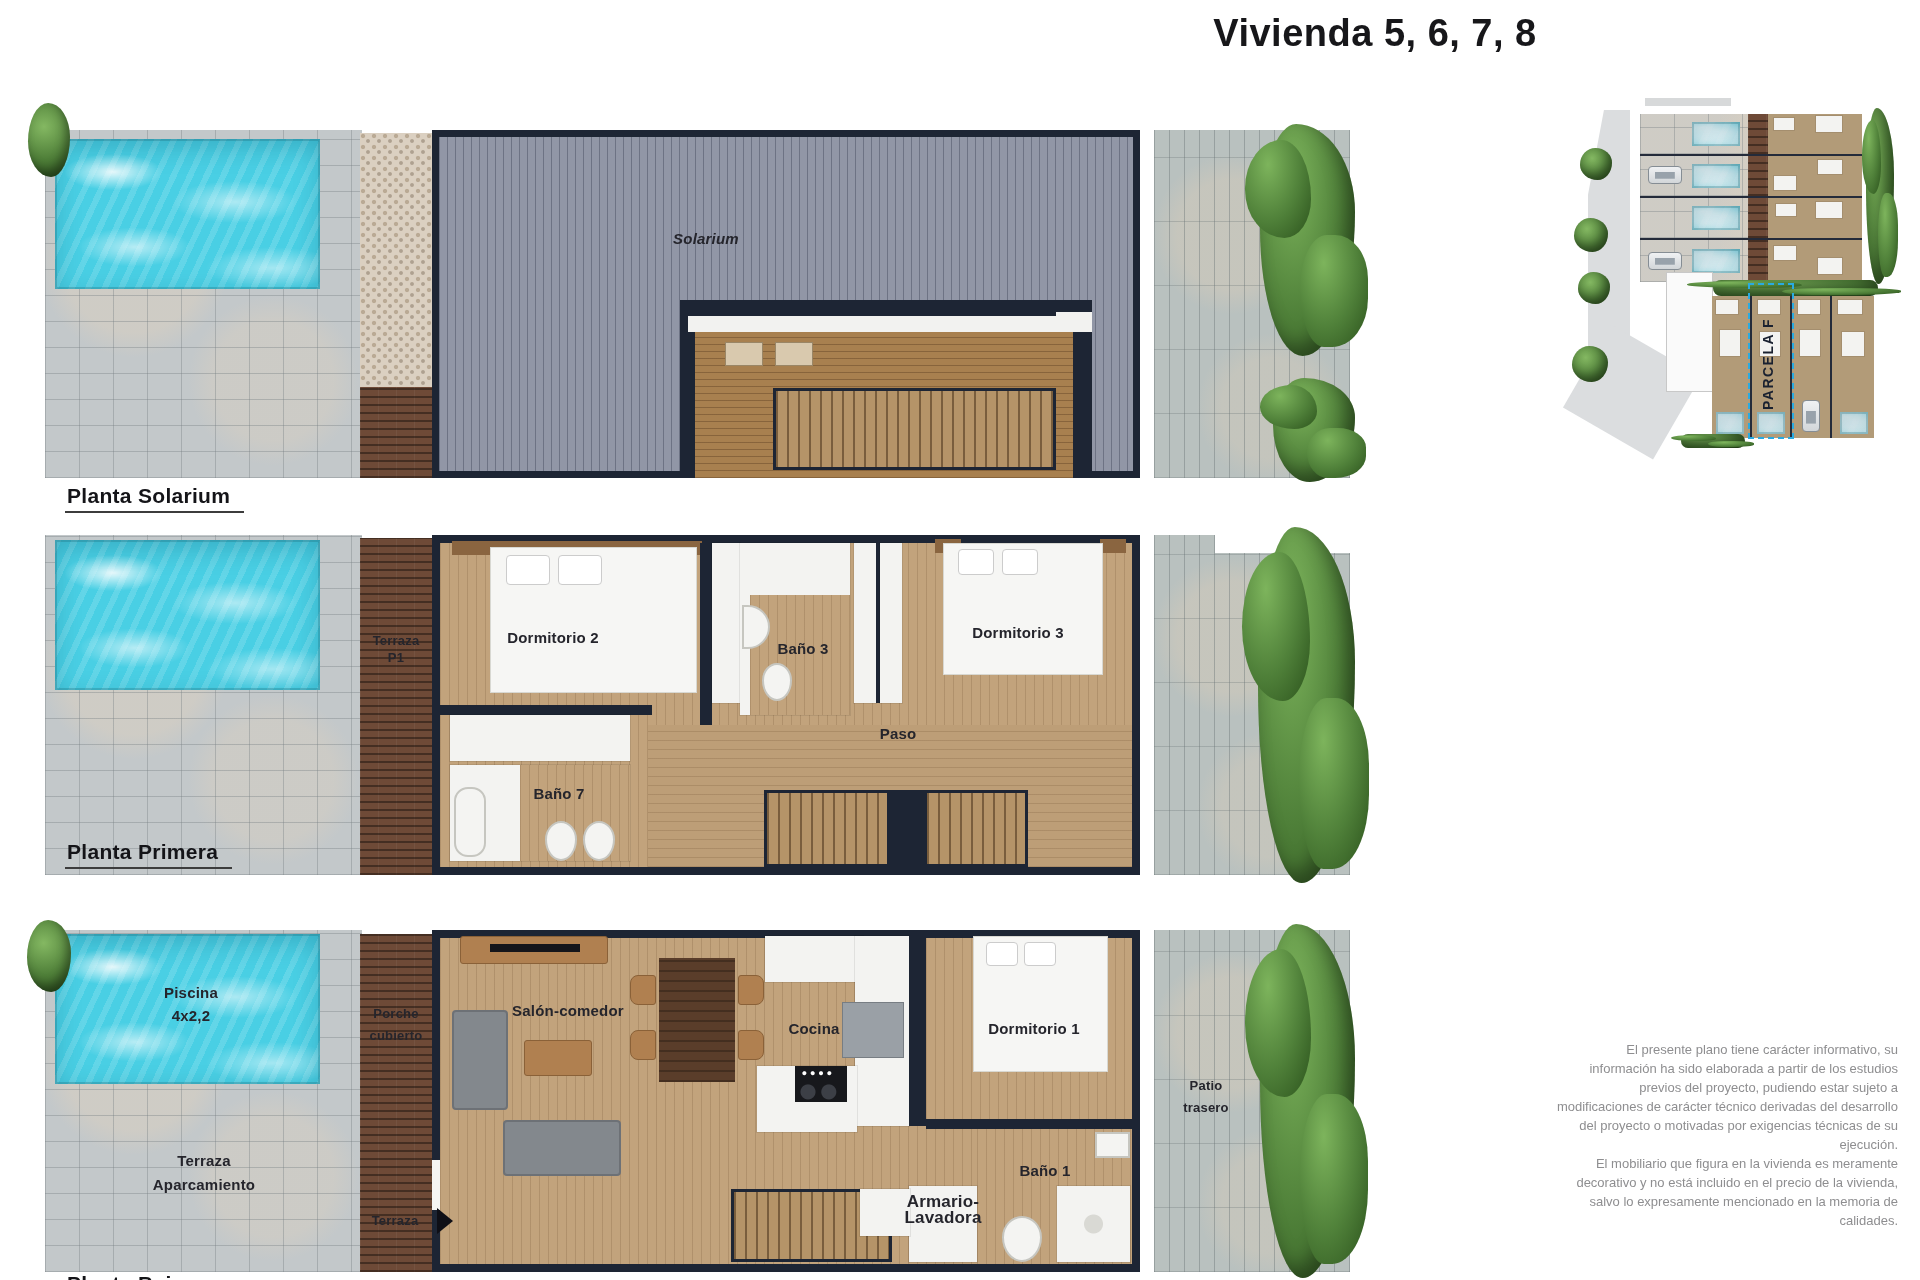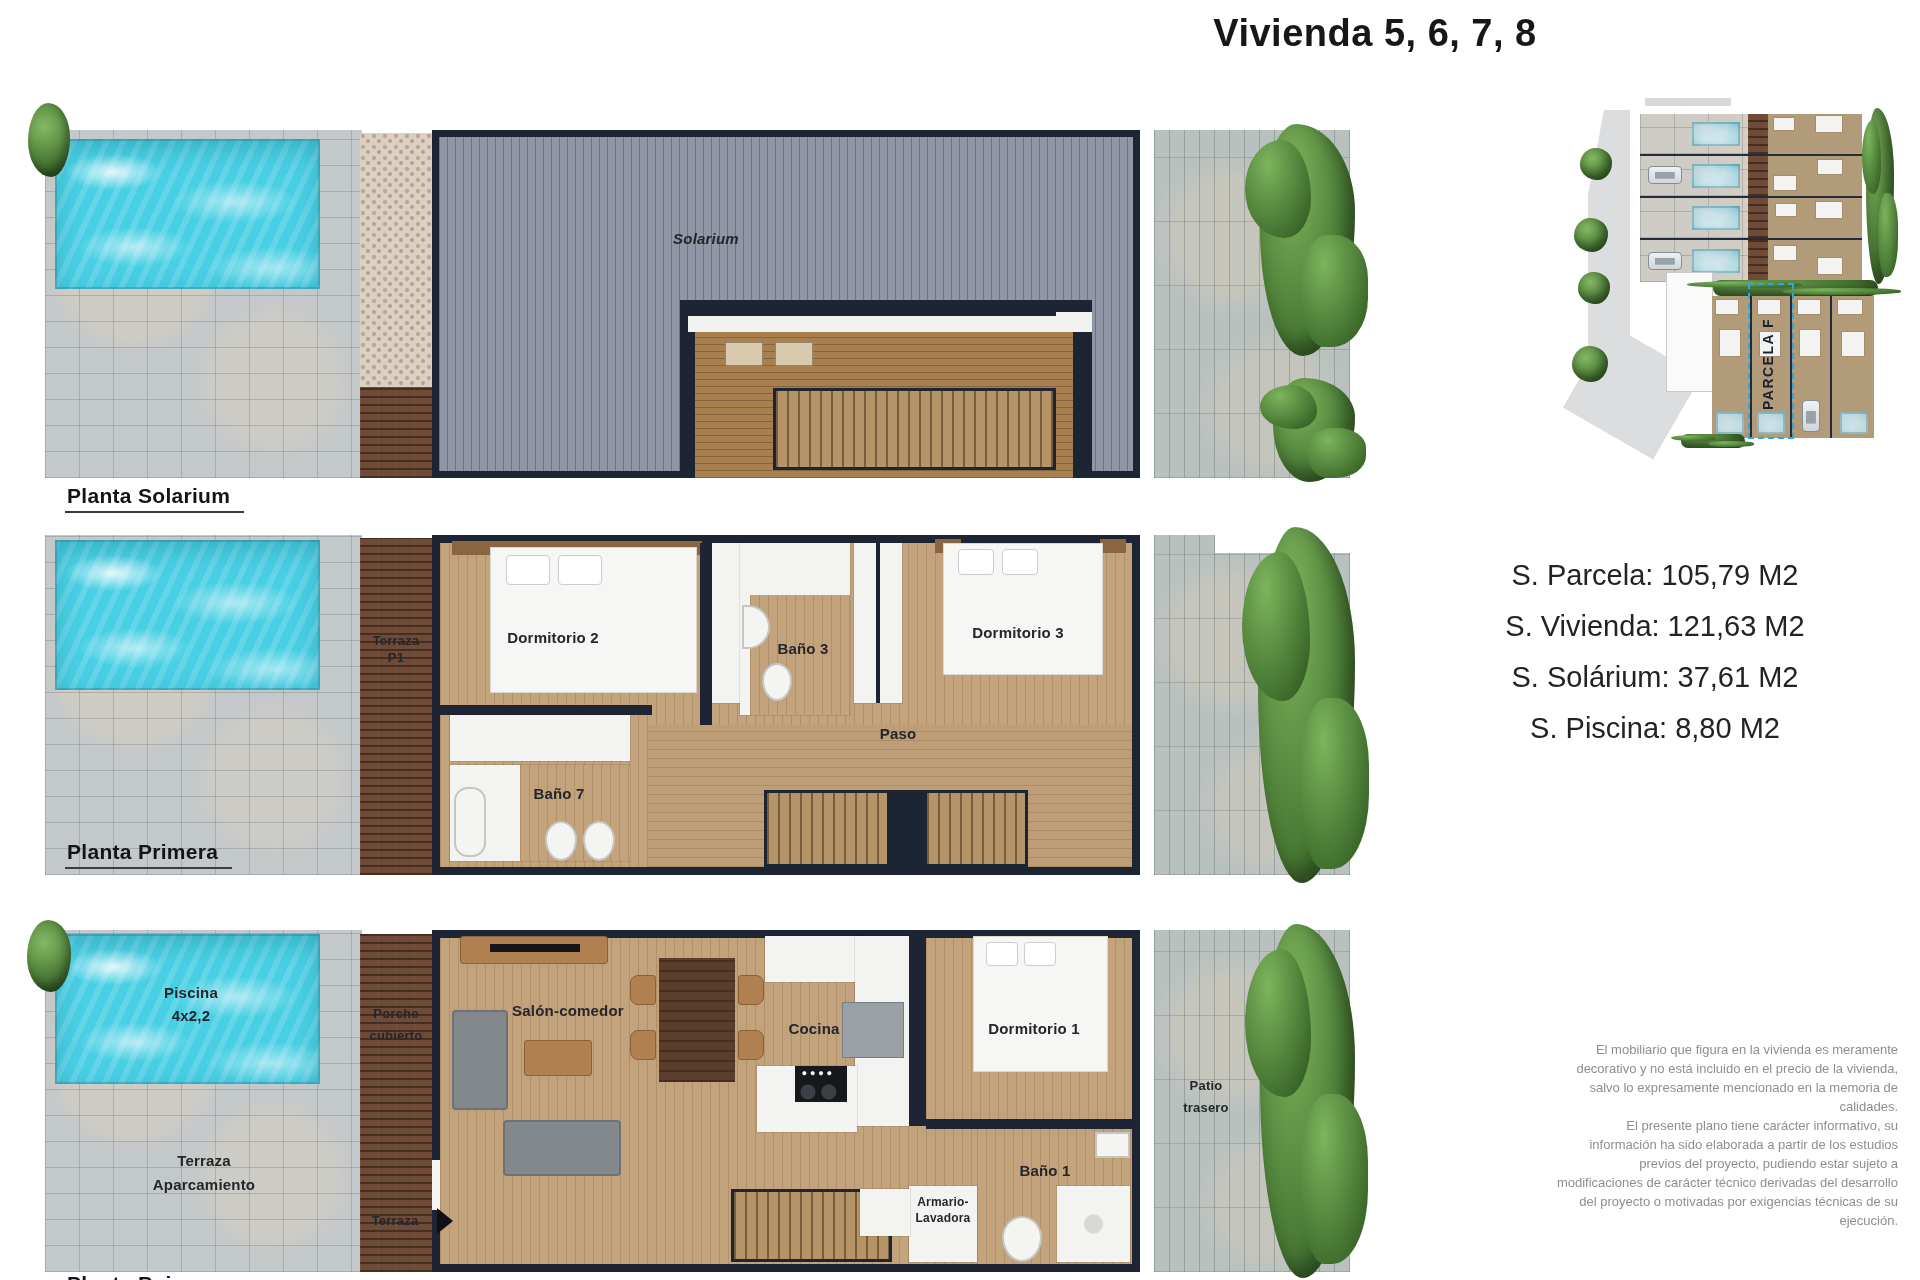--- a/index.html
+++ b/index.html
@@ -66,21 +66,21 @@
     box-shadow:inset -8px -10px 18px rgba(0,0,0,.35);z-index:4;}
   .hedge::before,.hedge::after{content:"";position:absolute;background:inherit;}
   .hedge::before{width:70%;height:42%;left:-16%;top:7%;border-radius:55% 45% 40% 60%/50% 60% 40% 50%;}
   .hedge::after{width:72%;height:48%;right:-14%;bottom:4%;border-radius:45% 55% 60% 40%/55% 45% 50% 60%;}
   .tree{background:radial-gradient(circle at 38% 32%,#84b862,#4e7e38 58%,#2f5520 95%);
     border-radius:48% 52% 45% 55%/52% 46% 54% 48%;box-shadow:inset -4px -6px 10px rgba(0,0,0,.35);z-index:4;}
   
   .rlabel{position:absolute;font-weight:700;font-size:15px;line-height:18px;color:#25252c;
     text-align:center;letter-spacing:.2px;z-index:6;}
   .sm{font-size:13px;line-height:17px;}
-  .xs{font-size:12px;line-height:16px;}
+  .xs{font-size:17px;line-height:16px;}
   .plabel{position:absolute;font-size:21px;font-weight:700;color:#141418;letter-spacing:.3px;
     border-bottom:2px solid #3c3c3c;padding:0 14px 3px 2px;z-index:6;}
   .title{position:absolute;left:1160px;top:12px;width:430px;text-align:center;
     font-size:38px;font-weight:700;color:#17171a;letter-spacing:.5px;}
   .meas{position:absolute;left:1438px;top:550px;width:434px;text-align:center;
     font-size:29px;color:#232327;line-height:51px;}
   .disc{position:absolute;left:1556px;top:1040px;width:342px;text-align:right;
     font-size:13px;line-height:19px;color:#8e8e90;}
   .disc p{margin:0;}
   .arrow-right{width:0;height:0;border-left:16px solid #0f0f16;border-top:13px solid transparent;
@@ -336,25 +336,19 @@
         <div class="abs whiteroom" style="left:6px;top:4px;width:24px;height:14px;"></div>
         <div class="abs whiteroom" style="left:10px;top:36px;width:22px;height:24px;"></div>
         <div class="abs pool" style="left:8px;top:116px;width:28px;height:22px;"></div>
       </div>
     </div>
     <div class="abs hedge" style="left:93px;top:338px;width:64px;height:14px;border-radius:8px;"></div>
     <div class="abs" style="left:160px;top:187px;width:46px;height:156px;border:2px dashed #29abe2;box-sizing:border-box;z-index:6;"></div>
     <div class="parcela" style="left:117px;top:258px;">PARCELA F</div>
   </div>
 
-  <div class="meas">
-    <div>S. Parcela: 105,79 M2</div>
-    <div>S. Vivienda: 121,63 M2</div>
-    <div>S. Solárium: 37,61 M2</div>
-    <div>S. Piscina: 8,80 M2</div>
-  </div>
 
   <div class="disc">
+    <p>El presente plano tiene carácter informativo, su información ha sido elaborada a partir de los estudios previos del proyecto, pudiendo estar sujeto a modificaciones de carácter técnico derivadas del desarrollo del proyecto o motivadas por exigencias técnicas de su ejecución.</p>
     <p>El mobiliario que figura en la vivienda es meramente decorativo y no está incluido en el precio de la vivienda, salvo lo expresamente mencionado en la memoria de calidades.</p>
-    <p>El presente plano tiene carácter informativo, su información ha sido elaborada a partir de los estudios previos del proyecto, pudiendo estar sujeto a modificaciones de carácter técnico derivadas del desarrollo del proyecto o motivadas por exigencias técnicas de su ejecución.</p>
   </div>
 
 </div>
 
 </body></html>

